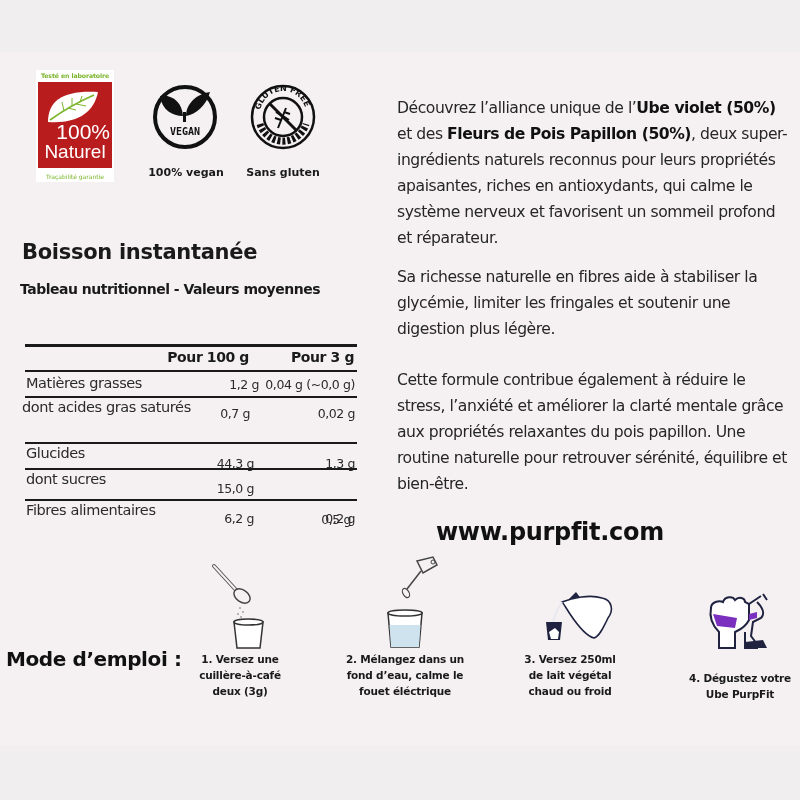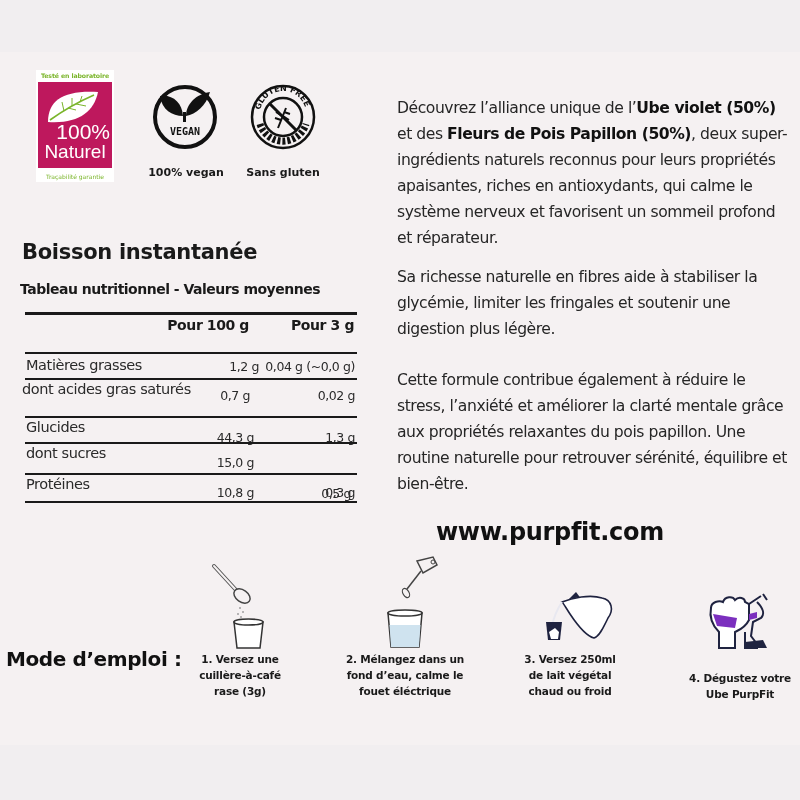--- a/index.html
+++ b/index.html
@@ -18,21 +18,21 @@
 
   
   .naturel-badge {
     left: 36px; top: 70px; width: 78px; height: 112px;
     background: #ffffff;
     text-align: center;
   }
   .naturel-top { font-size: 6.2px; color: #7ab52a; font-weight: bold; padding-top: 2px; letter-spacing: -0.1px; white-space: nowrap; }
   .naturel-green {
     position: absolute; left: 2px; top: 12px; width: 74px; height: 86px;
-    background: #be185d;
+    background: #b91c1c;
   }
   .naturel-green svg { position: absolute; left: 6px; top: 4px; }
   .naturel-pct { position: absolute; left: 0; right: 2px; top: 40px; text-align: right; font-family: "Liberation Sans", sans-serif; color: #fff; font-size: 21px; line-height: 20px; }
   .naturel-word { position: absolute; left: 0; right: 0; top: 60px; text-align: center; font-family: "Liberation Sans", sans-serif; color: #fff; font-size: 19px; line-height: 20px; }
   .naturel-bottom { position: absolute; left: 0; right: 0; bottom: 2px; font-size: 6px; color: #7ab52a; white-space: nowrap; }
 
   .cert-icon { top: 82px; width: 70px; height: 70px; }
   .cert-label { top: 166px; font-size: 11px; font-weight: bold; font-family: "DejaVu Sans", sans-serif; text-align: center; width: 90px; }
 
   
@@ -46,21 +46,21 @@
 
   
   .product-title { left: 22px; top: 240px; font-size: 21px; font-weight: bold; letter-spacing: -0.3px; }
   .table-subtitle { left: 20px; top: 281px; font-size: 14px; font-weight: bold; letter-spacing: -0.5px; }
   .nut-table { left: 25px; top: 312px; width: 332px; }
   .nut-row { position: relative; height: 31px; border-top: 2px solid #1a1a1a; font-size: 14px; color: #2a2a2a; letter-spacing: -0.4px; }
   .nut-row.last { border-bottom: 2px solid #1a1a1a; }
   .nut-row .label { position: absolute; left: 1px; top: 3px; white-space: nowrap; font-size: 14.5px; }
   .nut-row .v1 { position: absolute; right: 96px; top: 8px; white-space: nowrap; font-size: 12.5px; }
   .nut-row .v2 { position: absolute; right: 2px; top: 8px; white-space: nowrap; font-size: 12.5px; }
-  .nut-header { height: 40px; border-top: 3px solid #1a1a1a; }
+  .nut-header { height: 26px; border-top: 3px solid #1a1a1a; margin-top: 32px; }
   .nut-header .h1, .nut-header .h2 { position: absolute; top: 2px; font-weight: bold; font-size: 14px; white-space: nowrap; color: #1a1a1a; }
   .nut-header .h1 { right: 108px; }
   .nut-header .h2 { right: 3px; text-align: right; }
 
   .website { left: 436px; top: 518px; font-size: 24px; font-weight: bold; letter-spacing: -0.3px; color: #111; }
 
   .mode-title { left: 6px; top: 647px; font-size: 20px; font-weight: bold; letter-spacing: -0.4px; color: #111; }
   .step-text { font-size: 10.5px; font-weight: bold; text-align: center; line-height: 16px; color: #1a1a1a; letter-spacing: -0.2px; }
 </style>
 </head>
@@ -118,39 +118,39 @@
 <div class="abs nut-table">
   <div class="nut-row nut-header">
     <span class="h1">Pour 100 g</span>
     <span class="h2">Pour 3 g</span>
   </div>
   <div class="nut-row" style="height:26px;">
     <span class="label">Matières grasses</span>
     <span class="v1" style="top:5px;right:98px;">1,2 g</span>
     <span class="v2" style="top:5px;">0,04 g (~0,0 g)</span>
   </div>
-  <div class="nut-row" style="height:38px;">
+  <div class="nut-row" style="height:46px;">
     <span class="label" style="left:-3px;top:1px;">dont acides gras saturés</span>
     <span class="v1" style="right:107px;">0,7 g</span>
     <span class="v2">0,02 g</span>
   </div>
   <div class="nut-row" style="height:26px;">
     <span class="label" style="top:1px;">Glucides</span>
     <span class="v1" style="top:12px;right:103px;">44,3 g</span>
     <span class="v2" style="top:12px;">1,3 g</span>
   </div>
   <div class="nut-row" style="height:31px;">
     <span class="label" style="top:1px;">dont sucres</span>
     <span class="v1" style="top:11px;right:103px;">15,0 g</span>
     <span class="v2" style="top:11px;right:6px;margin-top:31px;">0,5 g</span>
   </div>
-  <div class="nut-row last" style="height:30px;">
-    <span class="label" style="top:1px;">Protéines</span>
-    <span class="v1" style="top:10px;right:103px;">10,8 g</span>
-    <span class="v2" style="top:10px;">0,3 g</span>
+  <div class="nut-row" style="height:28px;">
+    <span class="label" style="top:1px;">Fibres alimentaires</span>
+    <span class="v1" style="top:10px;right:103px;">6,2 g</span>
+    <span class="v2" style="top:10px;">0,2 g</span>
   </div>
 </div>
 
 <div class="abs website">www.purpfit.com</div>
 
 <div class="abs mode-title">Mode d’emploi :</div>
 
 <div class="abs" style="left:206px;top:560px;width:70px;height:90px;">
   <svg width="70" height="90" viewBox="0 0 70 90">
     <path d="M8 6 L30 30" stroke="#555" stroke-width="4" stroke-linecap="round"></path>
@@ -160,21 +160,21 @@
       <circle cx="37" cy="52" r="0.8" fill="#666"></circle>
       <circle cx="32" cy="54" r="0.8" fill="#666"></circle>
       <circle cx="35" cy="57" r="0.8" fill="#666"></circle>
     <path d="M28 62 L31 88 L54 88 L57 62 Z" fill="#fff" stroke="#333" stroke-width="1.5"></path>
     <ellipse cx="42.5" cy="62" rx="14.5" ry="3" fill="#fff" stroke="#333" stroke-width="1.5"></ellipse>
   </svg>
 </div>
 <div class="abs step-text" style="left:190px;top:651px;width:100px;">
   <div>1. Versez une</div>
   <div>cuillère-à-café</div>
-  <div>rase (3g)</div>
+  <div>deux (3g)</div>
 </div>
 
 <div class="abs" style="left:385px;top:555px;width:60px;height:95px;">
   <svg width="60" height="95" viewBox="0 0 60 95">
     <path d="M32 6 L48 2 L52 10 L38 18 Z" fill="#f5f1f2" stroke="#444" stroke-width="1.5"></path>
     <circle cx="48" cy="7" r="2" fill="none" stroke="#444" stroke-width="1"></circle>
     <path d="M36 16 L22 34" stroke="#444" stroke-width="1.5"></path>
     <ellipse cx="21" cy="38" rx="3" ry="5" transform="rotate(-30 21 38)" fill="none" stroke="#444" stroke-width="1.2"></ellipse>
     <path d="M3 58 L6 92 L34 92 L37 58 Z" fill="#fff" stroke="#333" stroke-width="1.5"></path>
     <path d="M4.5 70 L6 92 L34 92 L35.5 70 Z" fill="#cfe3ef"></path>

